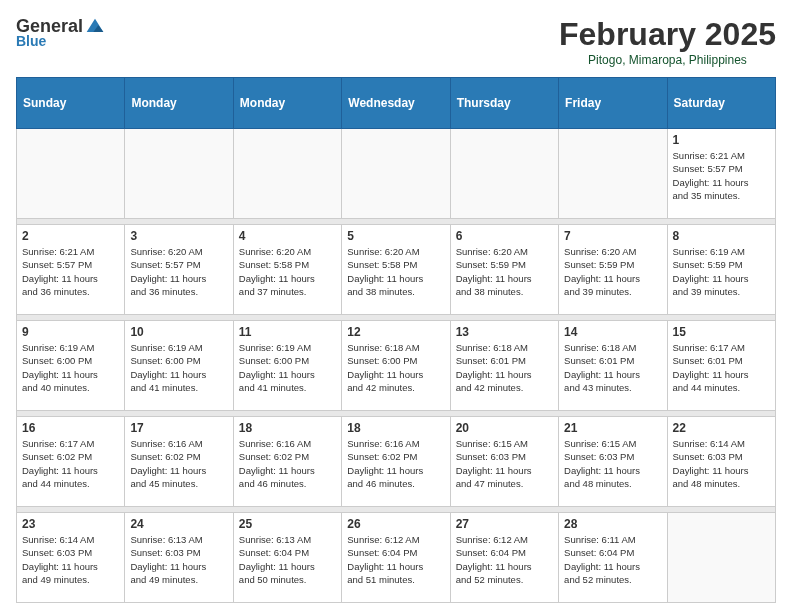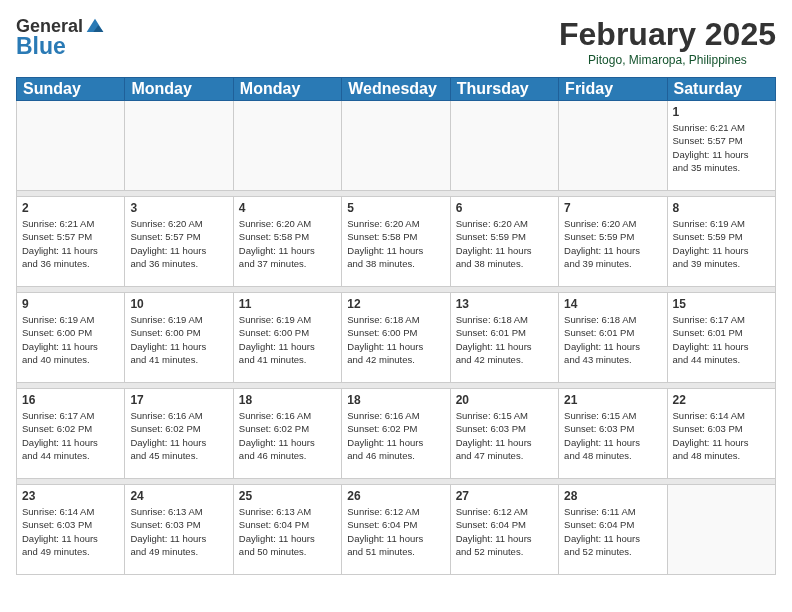--- a/index.html
+++ b/index.html
@@ -20,21 +20,21 @@
       display: flex;
       align-items: center;
       gap: 2px;
     }
     .logo-text-general {
       font-size: 18px;
       font-weight: bold;
       color: #333;
     }
     .logo-text-blue {
-      font-size: 23px;
+      font-size: 14px;
       font-weight: bold;
       color: #2a7ab5;
     }
     .logo-icon {
       width: 20px;
       height: 20px;
       margin-left: 2px;
     }
     .title-block {
       text-align: center;
@@ -49,24 +49,24 @@
       color: #14532d;
     }
     .calendar {
       width: 100%;
       border-collapse: collapse;
       border: 1px solid #ccc;
     }
     .calendar th {
       background: #2a7ab5;
       color: #fff;
-      font-size: 16px;
+      font-size: 12px;
       font-weight: bold;
       text-align: left;
-      padding: 2px 6px;
+      padding: 18px 6px;
       border: 1px solid #1f6099;
     }
     .calendar td {
       vertical-align: top;
       border: 1px solid #ccc;
       padding: 4px 5px;
       width: calc(100% / 7);
       height: 90px;
       font-size: 10px;
       color: #333;

